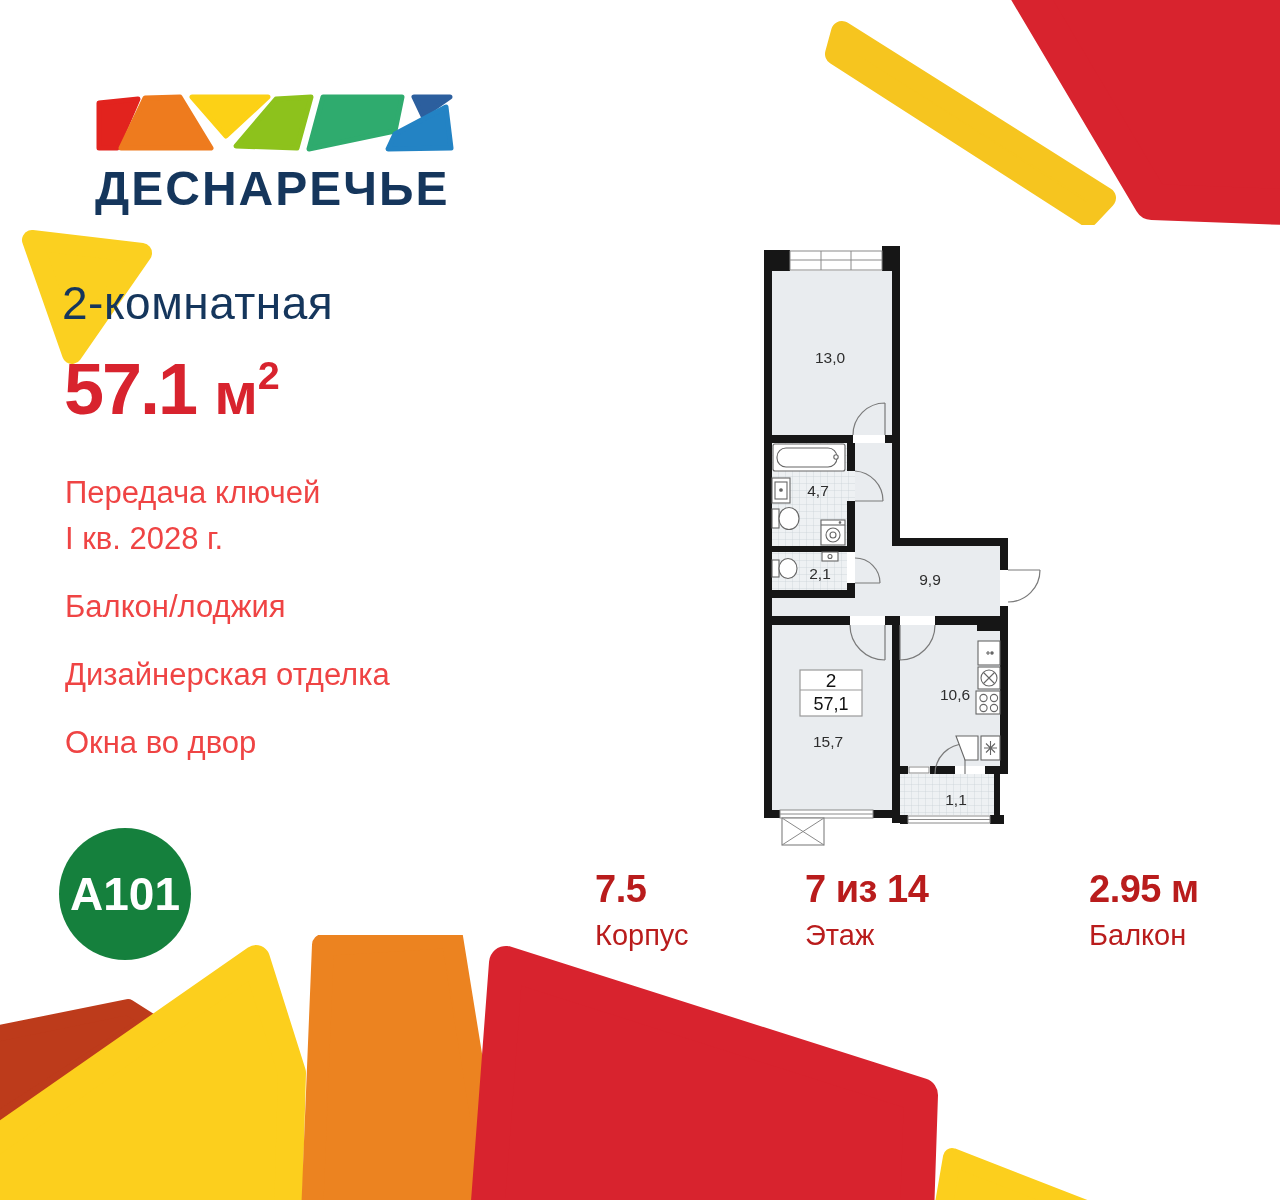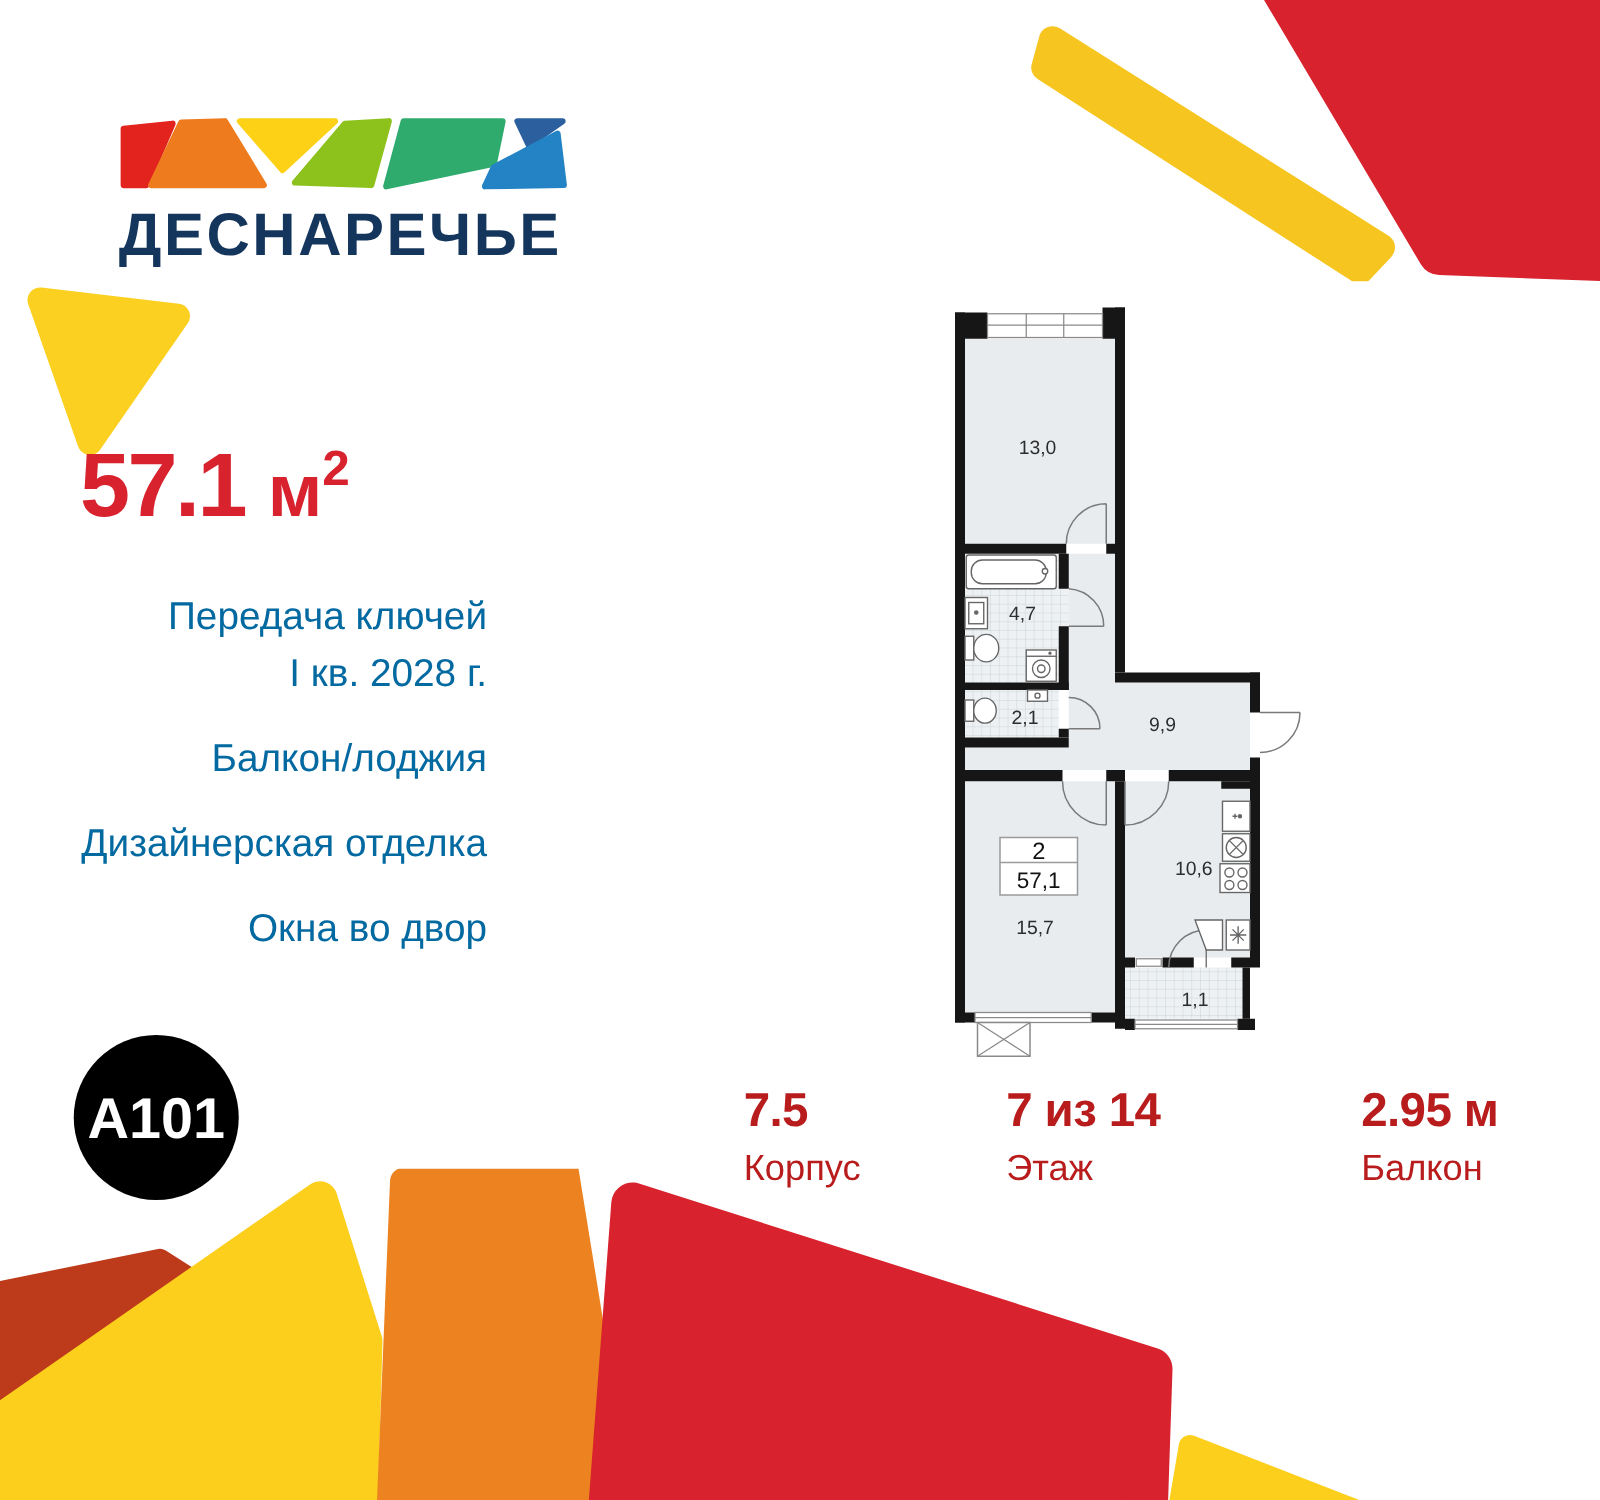--- a/index.html
+++ b/index.html
@@ -24,38 +24,38 @@
     left:62px; top:276px; z-index:2;
     font-size:46px; font-weight:400; color:#15365c; letter-spacing:0.5px;
   }
   .area-line {
     left:64px; top:348px; z-index:2;
     font-size:72px; font-weight:bold; color:#d8232e; letter-spacing:-2px;
   }
   .area-line .unit { font-size:0.82em; letter-spacing:0; }
   .area-line sup { font-size:0.55em; vertical-align:super; letter-spacing:0; }
 
-  .features { left:65px; top:470px; z-index:2; color:#0369a1; font-size:31px;text-align:right; }
+  .features { left:65px; top:470px; z-index:2; color:#ef4444; font-size:31px; }
   .feature { margin-bottom:22px; line-height:1.48; }
 
   
   .floor-plan { left:750px; top:238px; z-index:2; }
   .plan-label { font-size:15.5px; fill:#2d2d2d; font-family:"Liberation Sans",sans-serif; }
 
   
   .specs { left:0; top:868px; width:1280px; z-index:3; }
   .spec-col { position:absolute; color:#b91c1c; }
   .spec-value { font-size:38px; font-weight:bold; letter-spacing:-0.5px; }
   .spec-label { font-size:29px; margin-top:8px; }
   .spec-col.c1 { left:595px; } .spec-col.c2 { left:805px; } .spec-col.c3 { left:1065px;margin-left:24px; }
 
   
   .developer-badge {
     left:59px; top:828px; width:132px; height:132px; border-radius:50%;
-    background:#000000; color:#ffffff; z-index:4;
+    background:#15803d; color:#ffffff; z-index:4;
     display:flex; align-items:center; justify-content:center;
     font-size:46px; font-weight:bold; letter-spacing:0;
   }
 
   
   .corner-top-right { right:0; top:0; z-index:0; }
   .corner-bottom { left:0; top:935px; z-index:0; }
 </style>
 </head>
 <body>
@@ -84,20 +84,21 @@
       <polygon points="228,4 307,4 300,38 214,56" fill="#2fab6e" stroke="#2fab6e"></polygon>
       <polygon points="319,4 355,4 328,23" fill="#2c5f9e" stroke="#2c5f9e"></polygon>
       <polygon points="300,41 351,14 356,55 293,56" fill="#2383c4" stroke="#2383c4"></polygon>
     </g>
   </svg>
   <div class="abs brand-wordmark">ДЕСНАРЕЧЬЕ</div>
 
   <svg class="abs promo-triangle" width="150" height="140" viewBox="0 0 150 140">
     <polygon points="14,12 124,25 54,126" fill="#fbd020" stroke="#fbd020" stroke-width="20" stroke-linejoin="round"></polygon>
   </svg>
+  <div class="abs rooms-title">2-комнатная</div>
   <div class="abs area-line">
     <span>57.1</span>
     <span class="unit">м</span><sup>2</sup>
   </div>
 
   <div class="abs features">
     <div class="feature">
       <div>Передача ключей</div>
       <div>I кв. 2028 г.</div>
     </div>

